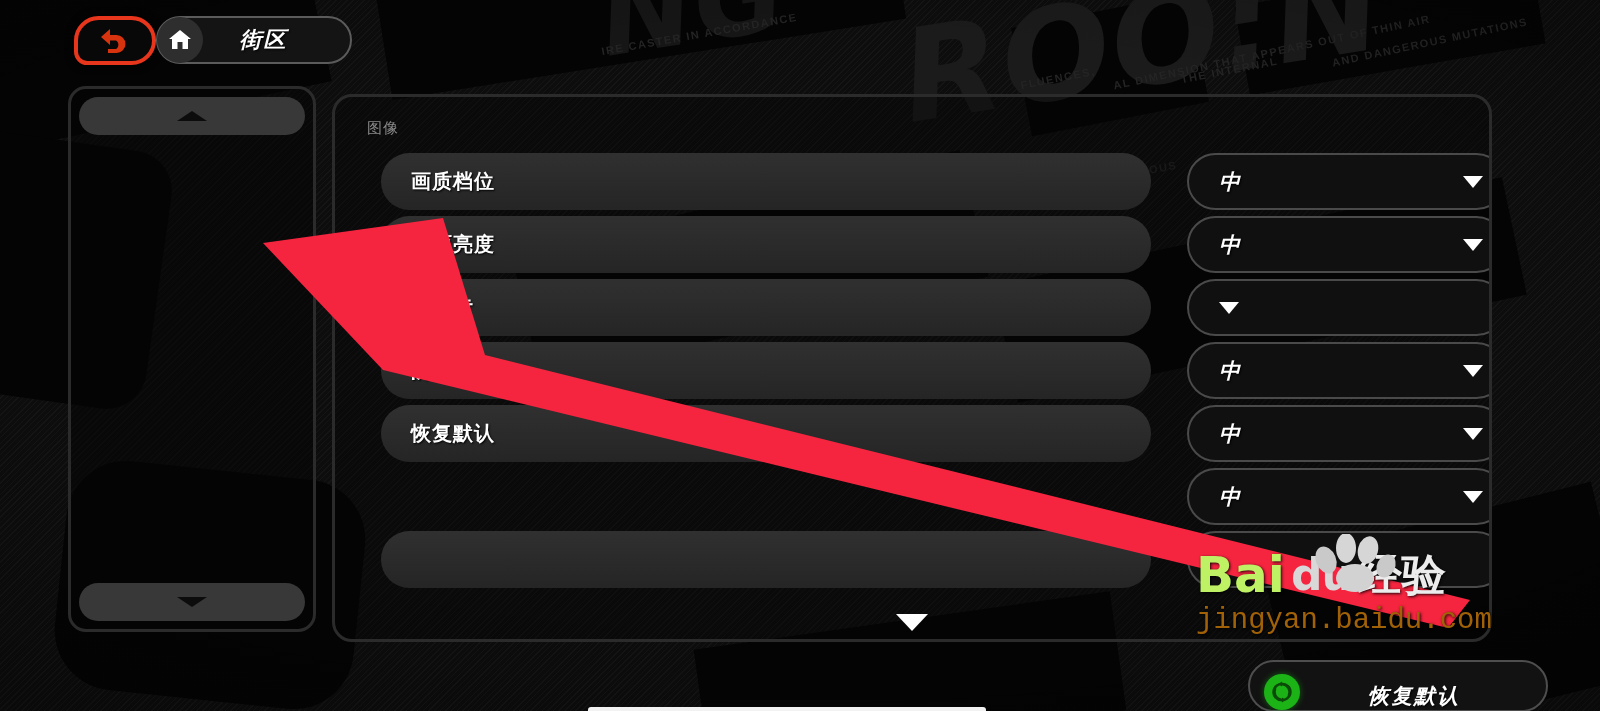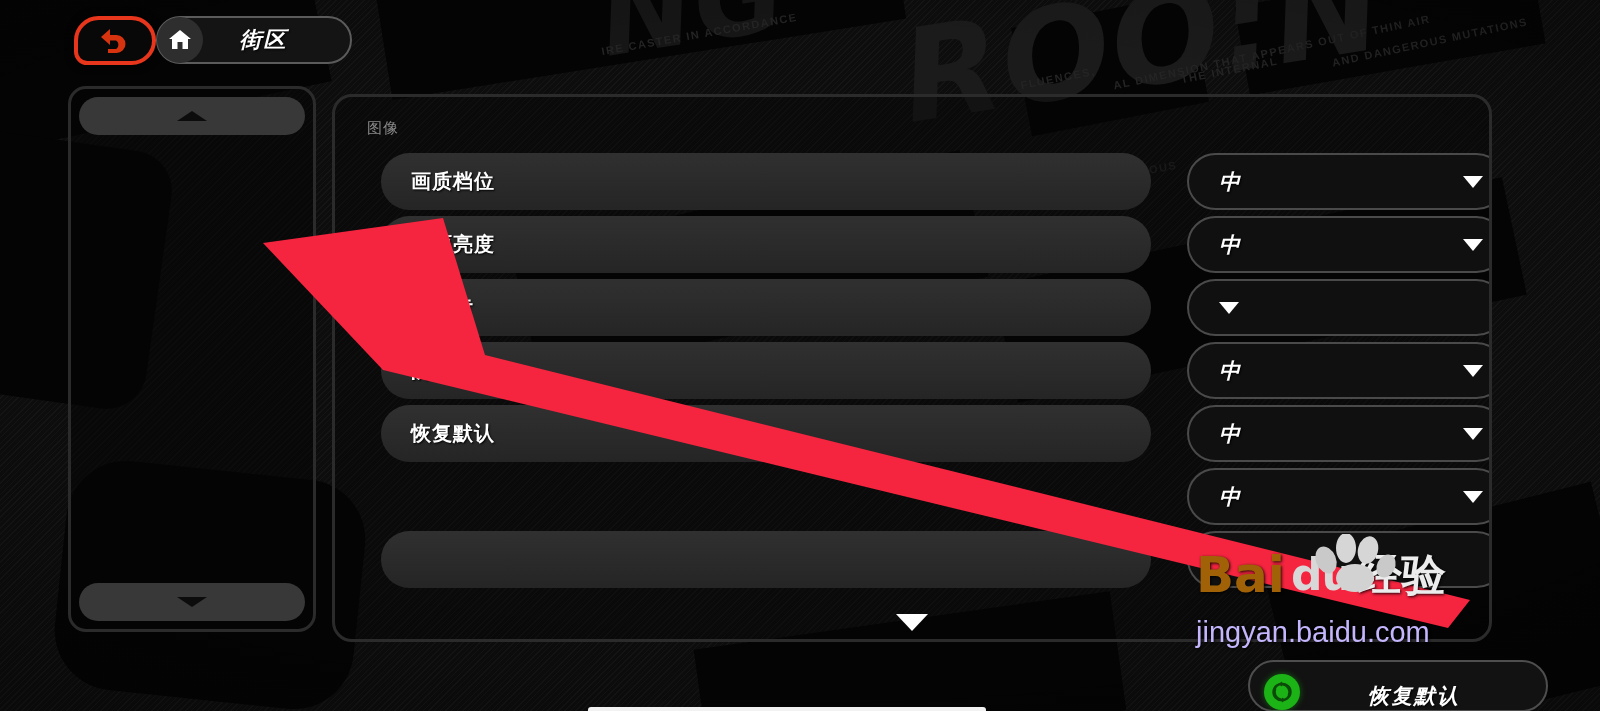--- a/index.html
+++ b/index.html
@@ -323,21 +323,21 @@
     width: 300px;
     z-index: 45;
     pointer-events: none;
     user-select: none;
   }
   .wm-row {
     display: flex; align-items: center; gap: 4px;
     height: 54px;
   }
   .wm-bai {
-    color: #a16207;
+    color: #bef264;
     font-size: 50px;
     font-weight: bold;
     font-family: "DejaVu Sans", sans-serif;
     line-height: 1;
     text-shadow: 1px 1px 3px rgba(0,0,0,0.9);
   }
   .wm-du {
     color: #d8d8d8;
     font-size: 44px;
     font-weight: bold;
@@ -353,27 +353,27 @@
     font-weight: bold;
     font-family: "DejaVu Sans", sans-serif;
     line-height: 1;
     text-shadow: 1px 1px 3px rgba(0,0,0,0.9);
   }
   .wm-paw {
     position: absolute;
     left: 112px; top: -14px;
   }
   .wm-url {
-    color: #c4b5fd;
+    color: #a16207;
     font-size: 29px;
     font-weight: normal;
     letter-spacing: 0px;
     text-shadow: 1px 1px 3px rgba(0,0,0,0.95);
-    margin-top: 14px;
-    font-family: Liberation Sans, sans-serif;
+    margin-top: 2px;
+    font-family: Liberation Mono, monospace;
   }
 </style>
 </head>
 <body>
 
 <div id="screen">
 
   <div class="bg-layer">
     <div class="bg-hatch"></div>
 

